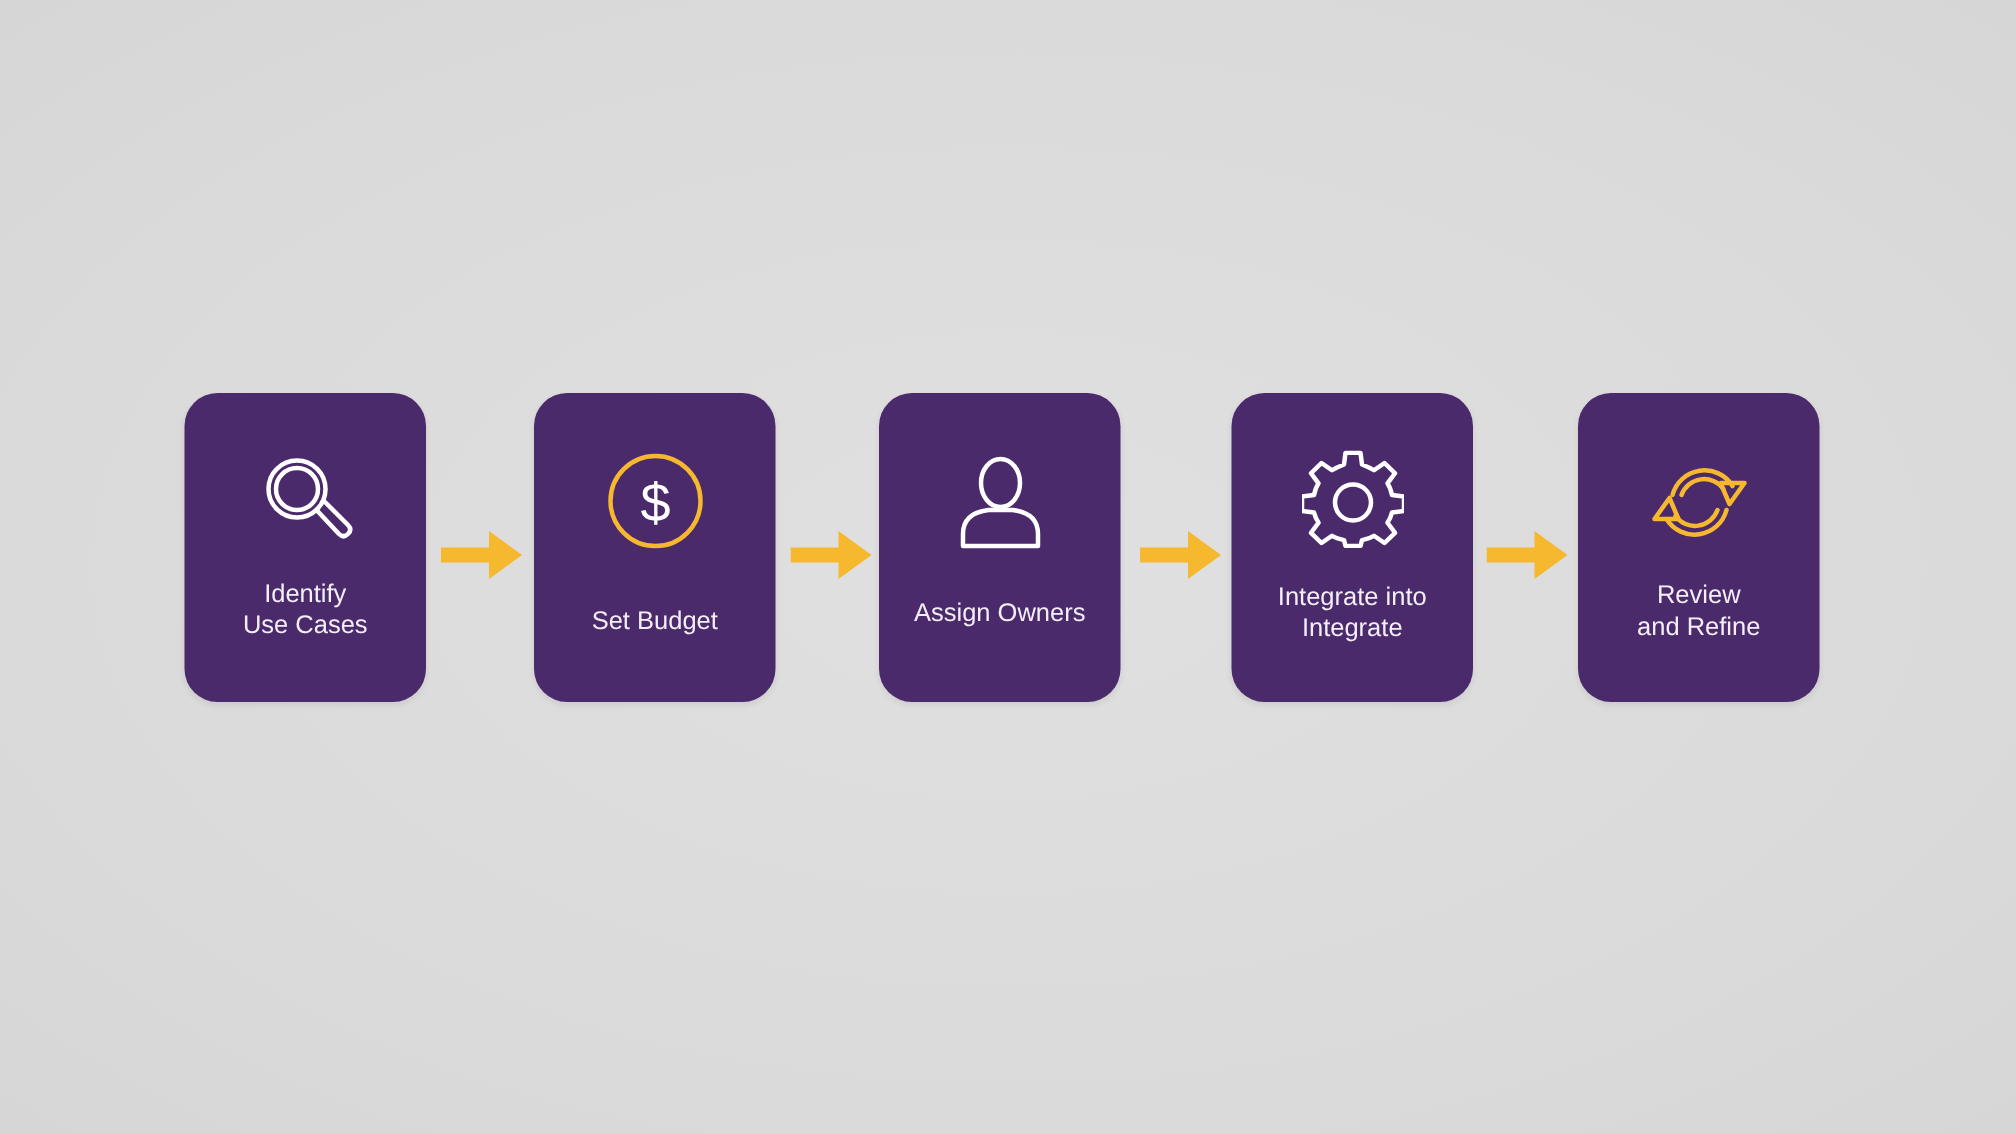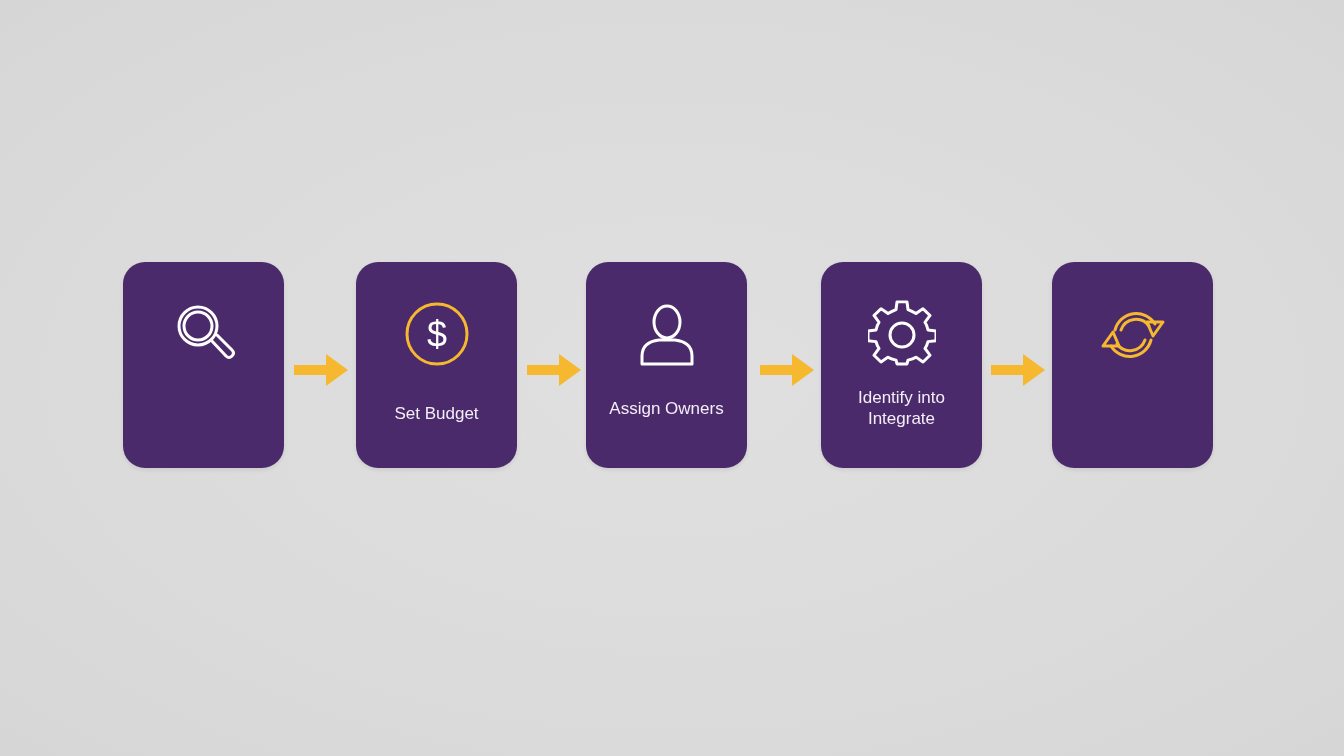--- a/index.html
+++ b/index.html
@@ -26,20 +26,24 @@
 </head>
 <body>
 
 <div class="card" style="left:123px">
   <div class="icon">
     <svg viewBox="0 0 68 68" fill="none" stroke="#ffffff" stroke-width="3" stroke-linecap="round">
       <circle cx="28" cy="26" r="19"></circle>
       <circle cx="28" cy="26" r="14"></circle>
       <path d="M41 40 L56 56 Q59 59 62 56 Q65 53 62 50 L47 35"></path>
     </svg>
+  </div>
+  <div class="label" style="top:123px">
+    <div>Identify</div>
+    <div>Use Cases</div>
   </div>
 </div>
 
 <div class="arrow" style="left:294px">
   <svg viewBox="0 0 54 32">
       <polygon points="0,11 32,11 32,0 54,16 32,32 32,21 0,21" fill="#f5b82e"></polygon>
     </svg>
 </div>
 
 <div class="card" style="left:356px">
@@ -79,21 +83,21 @@
 </div>
 
 <div class="card" style="left:821px">
   <div class="icon">
     <svg viewBox="0 0 68 68" fill="none" stroke="#ffffff" stroke-width="3" stroke-linejoin="round">
       <path d="M29 4 L39 4 L40 12 Q45 14 48 16 L55 11 L62 18 L57 25 Q59 28 60 33 L68 34 L68 34 L68 44 L60 45 Q59 49 57 52 L62 59 L55 66 L48 61 Q45 63 40 64 L39 68 L29 68 L28 64 Q23 63 20 61 L13 66 L6 59 L11 52 Q9 49 8 45 L0 44 L0 34 L8 33 Q9 28 11 25 L6 18 L13 11 L20 16 Q23 14 28 12 Z" transform="translate(0,-2) scale(1,0.97)"></path>
       <circle cx="34" cy="35" r="12"></circle>
     </svg>
   </div>
   <div class="label" style="top:125px">
-    <div>Identify into</div>
+    <div>Integrate into</div>
     <div>Integrate</div>
   </div>
 </div>
 
 <div class="arrow" style="left:991px">
   <svg viewBox="0 0 54 32">
       <polygon points="0,11 32,11 32,0 54,16 32,32 32,21 0,21" fill="#f5b82e"></polygon>
     </svg>
 </div>
 
@@ -101,13 +105,17 @@
   <div class="icon">
     <svg viewBox="0 0 68 68" fill="none" stroke="#f5b82e" stroke-width="3" stroke-linejoin="round" stroke-linecap="round">
       <path d="M16 30 A22 22 0 0 1 56 24"></path>
       <path d="M22 30 A16 16 0 0 1 50 26"></path>
       <path d="M48 22 L64 22 L54 36 Z"></path>
       <path d="M52 40 A22 22 0 0 1 12 46"></path>
       <path d="M46 40 A16 16 0 0 1 18 44"></path>
       <path d="M20 46 L4 46 L14 32 Z"></path>
     </svg>
   </div>
+  <div class="label" style="top:124px">
+    <div>Review</div>
+    <div>and Refine</div>
+  </div>
 </div>
 
 </body></html>

